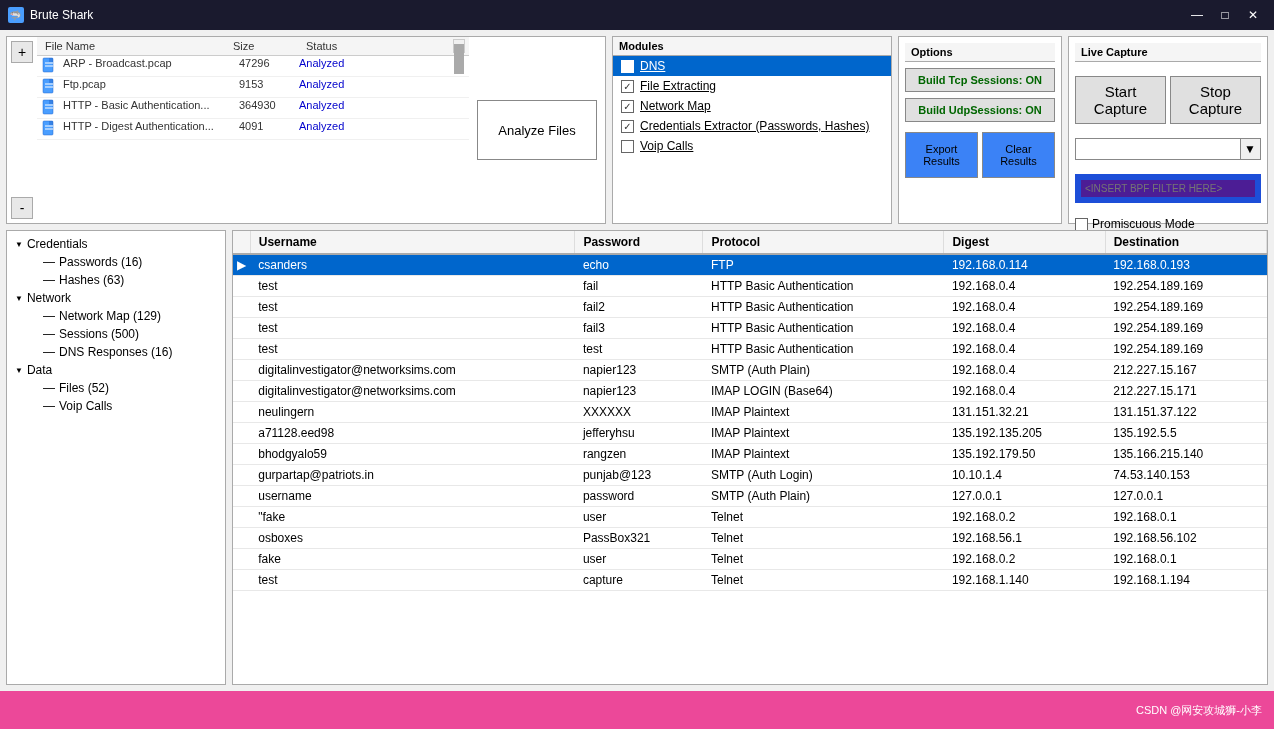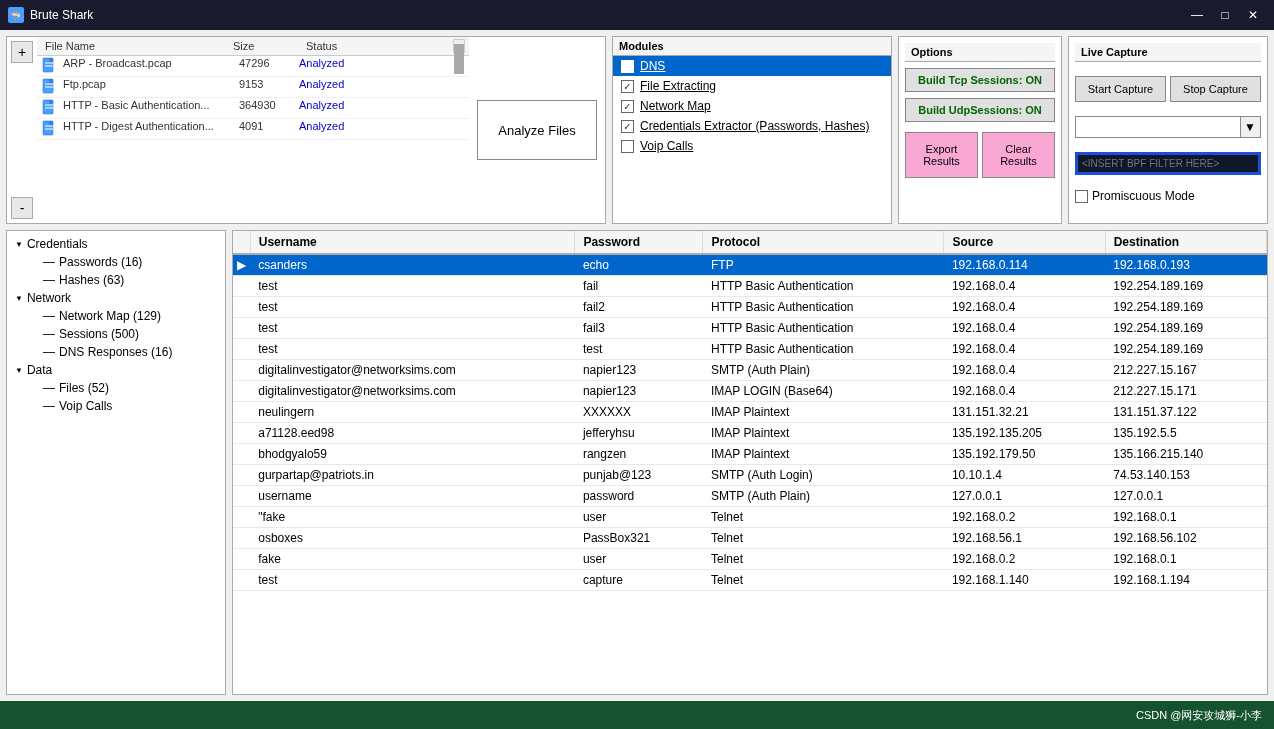--- a/index.html
+++ b/index.html
@@ -79,30 +79,30 @@
     .module-label { font-size: 12px; text-decoration: underline; }
 
     
     .options-panel { border: 1px solid #aaa; background: white; width: 164px; display: flex; flex-direction: column; padding: 6px; gap: 6px; }
     .opt-btn {
       background: #e0e0e0; border: 1px solid #888; padding: 5px 8px;
       font-size: 11px; cursor: pointer; text-align: center;
     }
     .opt-btn.on { color: #006600; font-weight: bold; }
     .export-clear { display: flex; gap: 4px; margin-top: 4px; }
-    .export-btn { flex: 1; background: #f9a8d4; border: 1px solid #888; padding: 10px 4px; font-size: 11px; cursor: pointer; text-align: center; }
+    .export-btn { flex: 1; background: #3b82f6; border: 1px solid #888; padding: 10px 4px; font-size: 11px; cursor: pointer; text-align: center; }
 
     
     .live-panel { border: 1px solid #aaa; background: white; width: 200px; display: flex; flex-direction: column; padding: 6px; gap: 14px; }
     .capture-btns { display: flex; gap: 4px; }
-    .cap-btn { flex: 1; background: #e0e0e0; border: 1px solid #888; padding: 6px 4px; font-size: 11px; cursor: pointer; text-align: center; }
+    .cap-btn { flex: 1; background: #e0e0e0; border: 1px solid #888; padding: 6px 16px; font-size: 15px; cursor: pointer; text-align: center; }
     .cap-dropdown { display: flex; align-items: center; border: 1px solid #888; background: white; }
     .cap-dropdown-input { flex: 1; border: none; outline: none; font-size: 11px; padding: 3px; }
     .cap-dropdown-arrow { width: 20px; border-left: 1px solid #888; padding: 3px; cursor: pointer; background: #f0f0f0; }
-    .bpf-input { border: 3px solid #1d4ed8; padding: 3px 4px; font-size: 10px; background: #0f172a; color: #888; }
+    .bpf-input { border: 6px solid #1d4ed8; padding: 3px 4px; font-size: 10px; background: #4c1d95; color: #888; }
     .promiscuous { display: flex; align-items: center; gap: 4px; font-size: 11px; }
 
     
     .bottom-area { display: flex; flex: 1; overflow: hidden; background: #f0f0f0; padding: 0 6px 6px 6px; gap: 6px; }
     
     
     .sidebar { border: 1px solid #aaa; background: white; width: 220px; flex-shrink: 0; overflow-y: auto; padding: 4px 0; }
     .sidebar::-webkit-scrollbar { width: 8px; }
     .sidebar::-webkit-scrollbar-thumb { background: #aaa; }
     .tree-item { padding: 2px 8px; cursor: pointer; display: flex; align-items: center; gap: 4px; font-size: 12px; white-space: nowrap; }
@@ -117,21 +117,21 @@
     .data-table-container::-webkit-scrollbar-thumb { background: #aaa; }
     
     table { width: 100%; border-collapse: collapse; }
     thead tr { background: #f5f5f5; }
     th { padding: 4px 8px; text-align: left; border-right: 1px solid #ddd; border-bottom: 2px solid #aaa; font-weight: bold; font-size: 12px; position: sticky; top: 0; background: #f5f5f5; white-space: nowrap; }
     td { padding: 3px 8px; border-bottom: 1px solid #e8e8e8; font-size: 12px; white-space: nowrap; }
     tr.selected td { background: #0066cc; color: white; }
     .expand-cell { width: 16px; padding: 0 4px; color: #666; }
 
     
-    .status-bar { height: 28px; background: #14532d; display: flex; align-items: center; justify-content: flex-end; padding: 0 12px; flex-shrink: 0; }
+    .status-bar { height: 38px; background: #ec4899; display: flex; align-items: center; justify-content: flex-end; padding: 0 12px; flex-shrink: 0; }
     .status-text { color: white; font-size: 11px; font-weight: 500; }
   </style>
 </head>
 <body>
 
 <div class="title-bar">
   <div class="title-bar-left">
     <div class="title-bar-icon">🦈</div>
     <span>Brute Shark</span>
   </div>
@@ -320,21 +320,21 @@
 
     <div class="data-table-wrap">
       <div class="data-table-container">
         <table>
           <thead>
             <tr>
               <th style="width:16px"></th>
               <th>Username</th>
               <th>Password</th>
               <th>Protocol</th>
-              <th>Source</th>
+              <th>Digest</th>
               <th>Destination</th>
             </tr>
           </thead>
           <tbody id="table-body">
               <tr class="selected">
     <td class="expand-cell">▶</td>
     <td>csanders</td>
     <td>echo</td>
     <td>FTP</td>
     <td>192.168.0.114</td>

